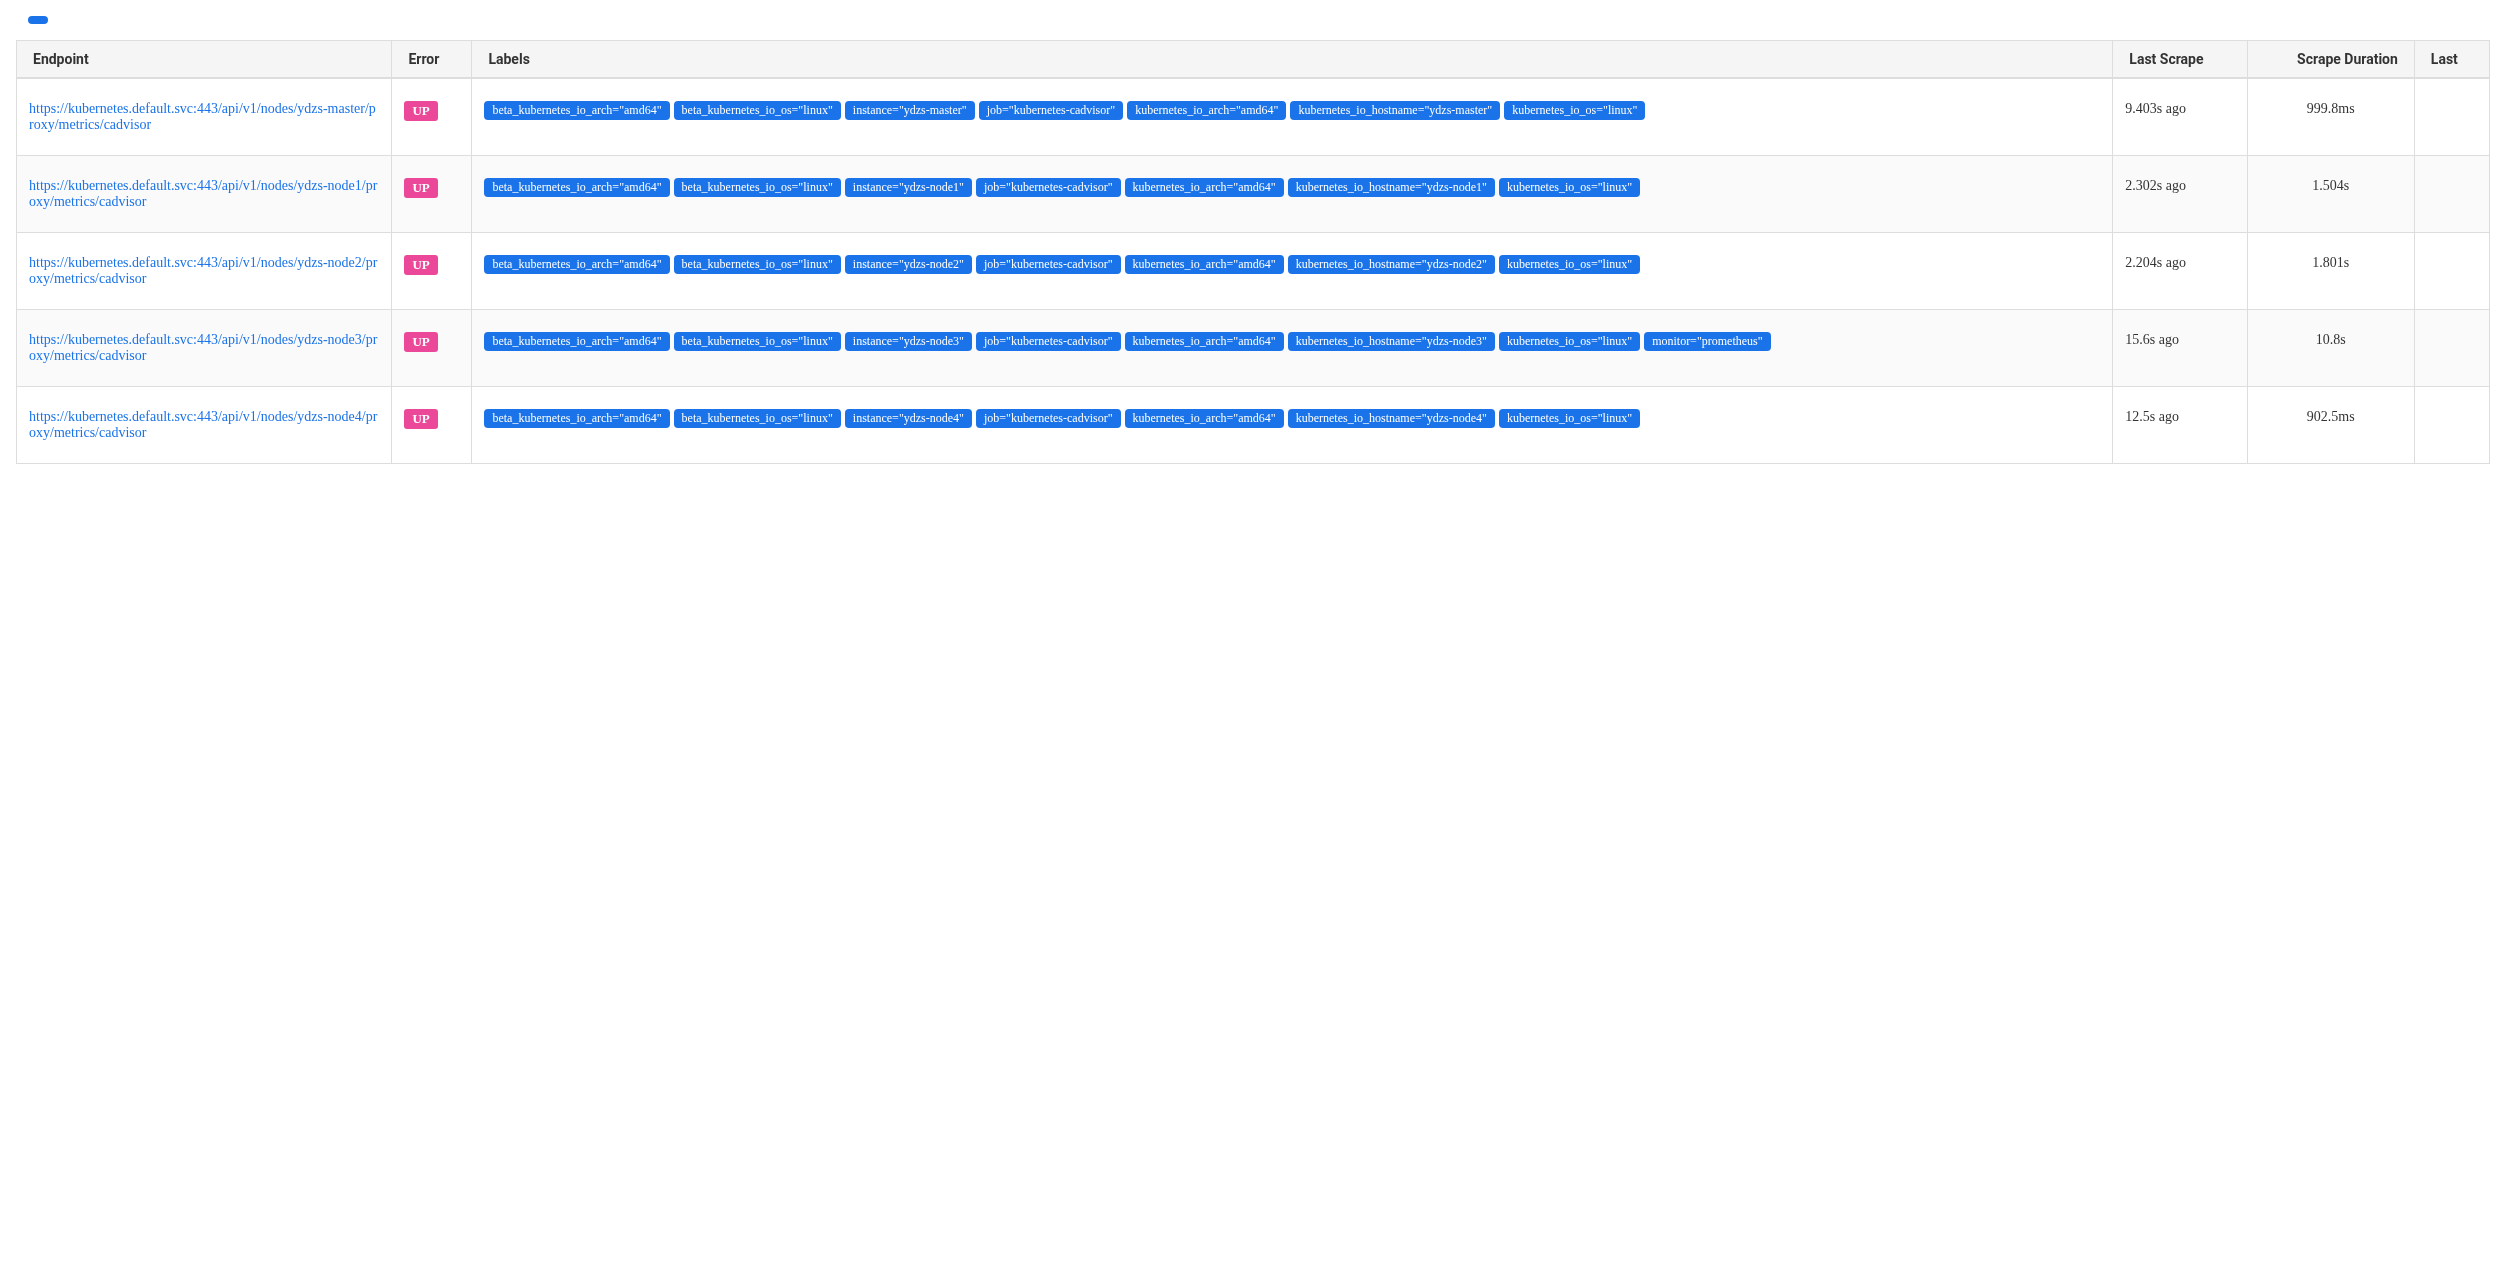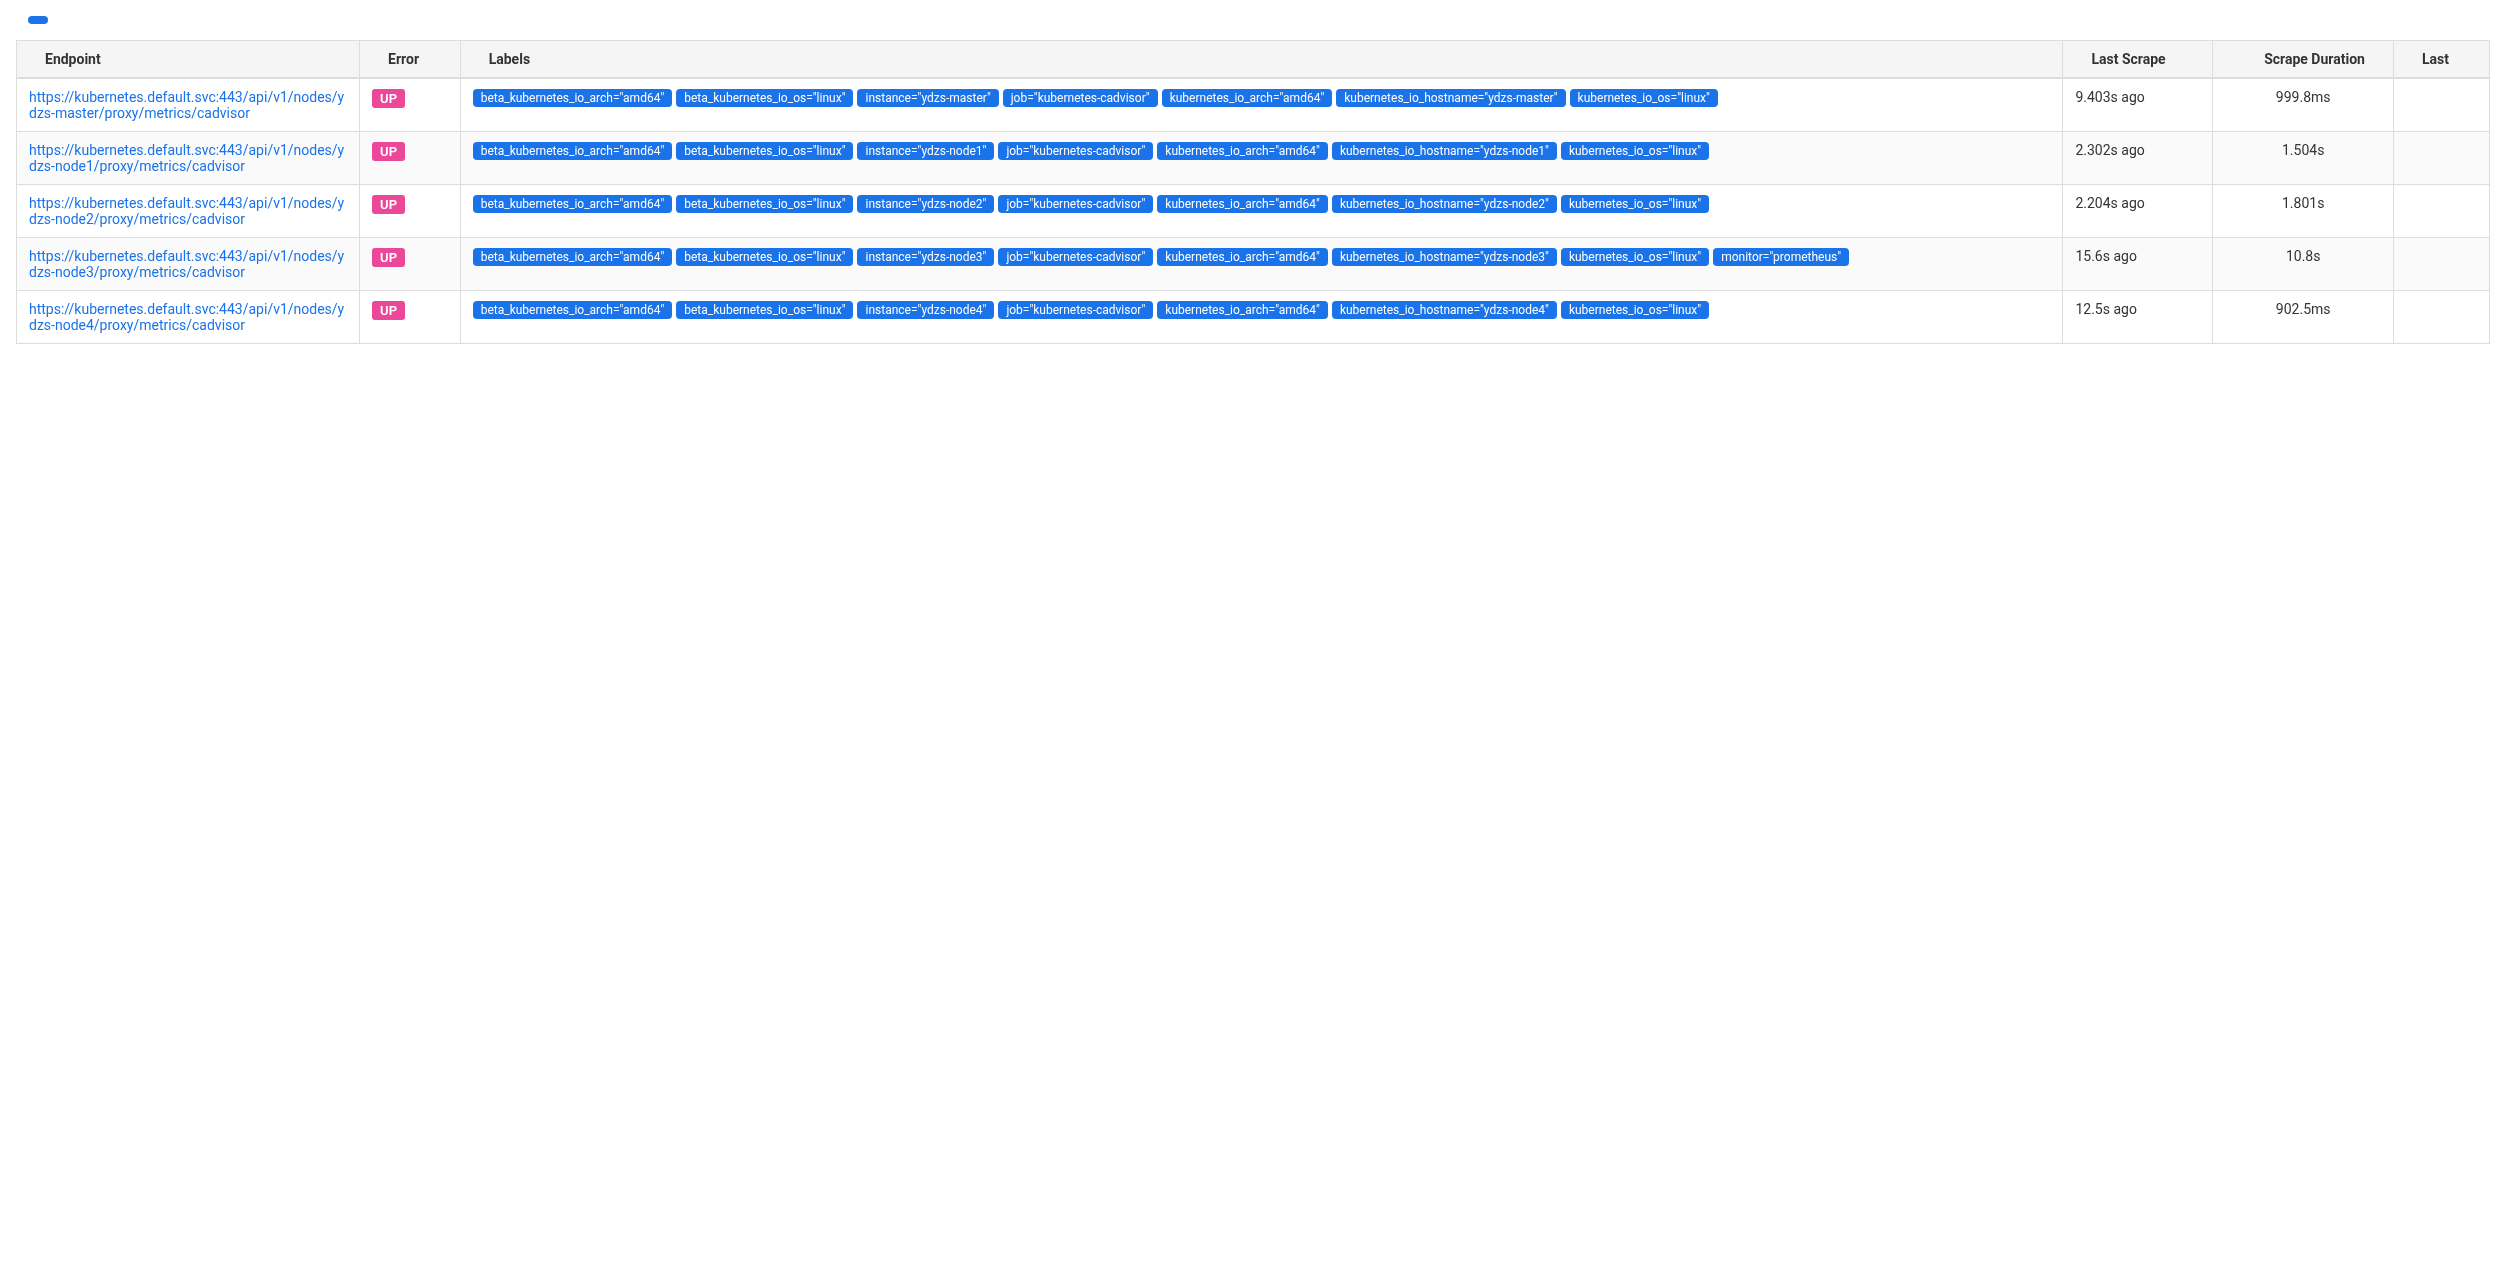--- a/index.html
+++ b/index.html
@@ -33,33 +33,34 @@
     table {
       width: 100%;
       border-collapse: collapse;
       border: 1px solid #ddd;
     }
     thead tr {
       background: #f5f5f5;
     }
     th {
       text-align: left;
-      padding: 10px 28px;
+      padding: 10px 16px;
       font-weight: 700;
       font-size: 14px;
       border-bottom: 2px solid #ddd;
       border-right: 1px solid #ddd;
       white-space: nowrap;
     }
     th:last-child { border-right: none; }
     td {
-      padding: 10px 12px;
+      padding: 22px 12px;
       vertical-align: top;
       border-bottom: 1px solid #ddd;
       border-right: 1px solid #ddd;
+      font-family: Liberation Serif, serif;
     }
     td:last-child { border-right: none; }
     tbody tr:nth-child(even) { background: #fafafa; }
     tbody tr:nth-child(odd) { background: #fff; }
     .endpoint-link {
       color: #1a73e8;
       text-decoration: none;
       word-break: break-all;
     }
     .state-badge {

